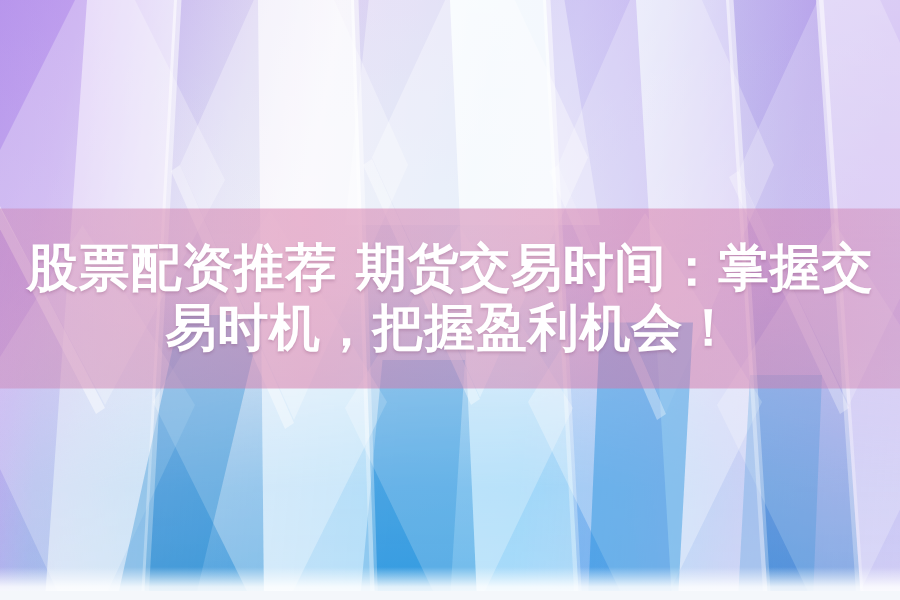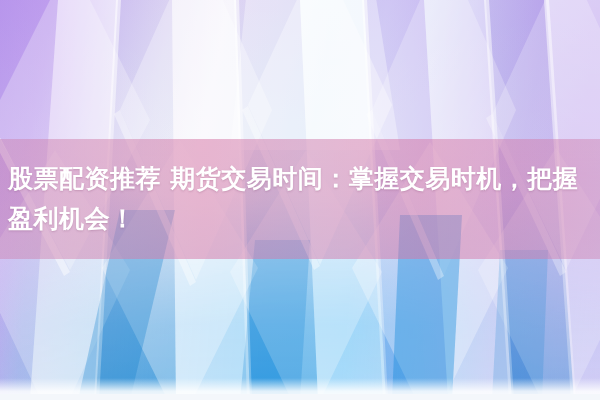--- a/index.html
+++ b/index.html
@@ -108,25 +108,25 @@
     display: flex;
     align-items: center;
     justify-content: center;
     box-sizing: border-box;
     padding: 0 8px;
   }
 
   .headline {
     margin: 0;
     width: 100%;
-    text-align: left;
+    text-align: center;
     color: #ffffff;
     font-family: "DejaVu Sans", "Liberation Sans", sans-serif;
     font-weight: 700;
-    font-size: 25px;
+    font-size: 34px;
     line-height: 40px;
     letter-spacing: 0.5px;
     text-shadow: 0 1px 2px rgba(120,60,100,0.25);
     white-space: normal;
   }
 
   
   .bottom-fade {
     position: absolute;
     left: 0;

